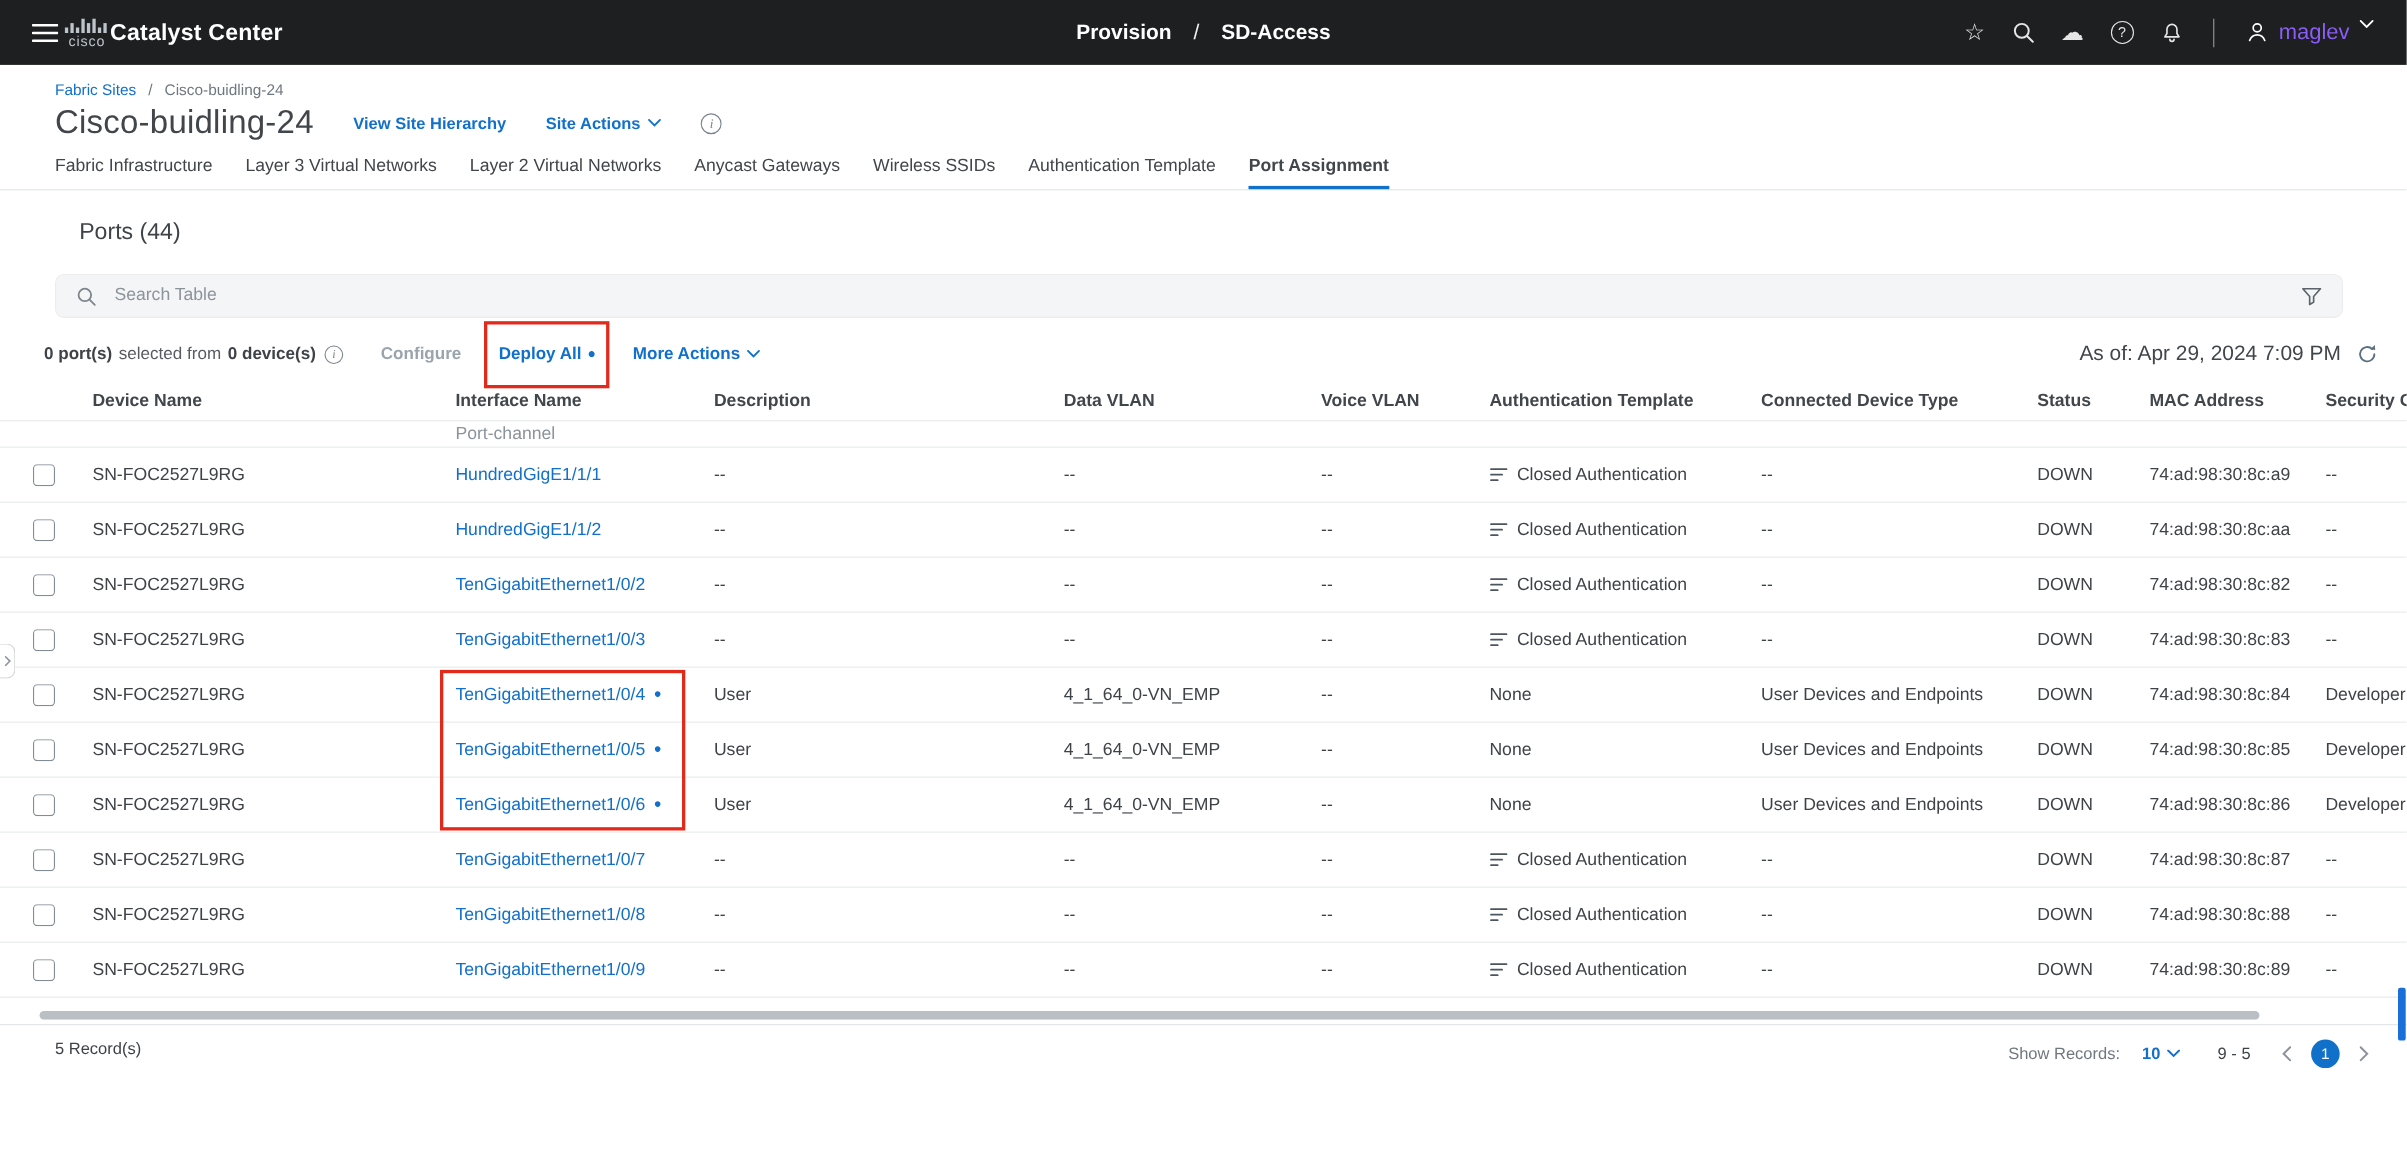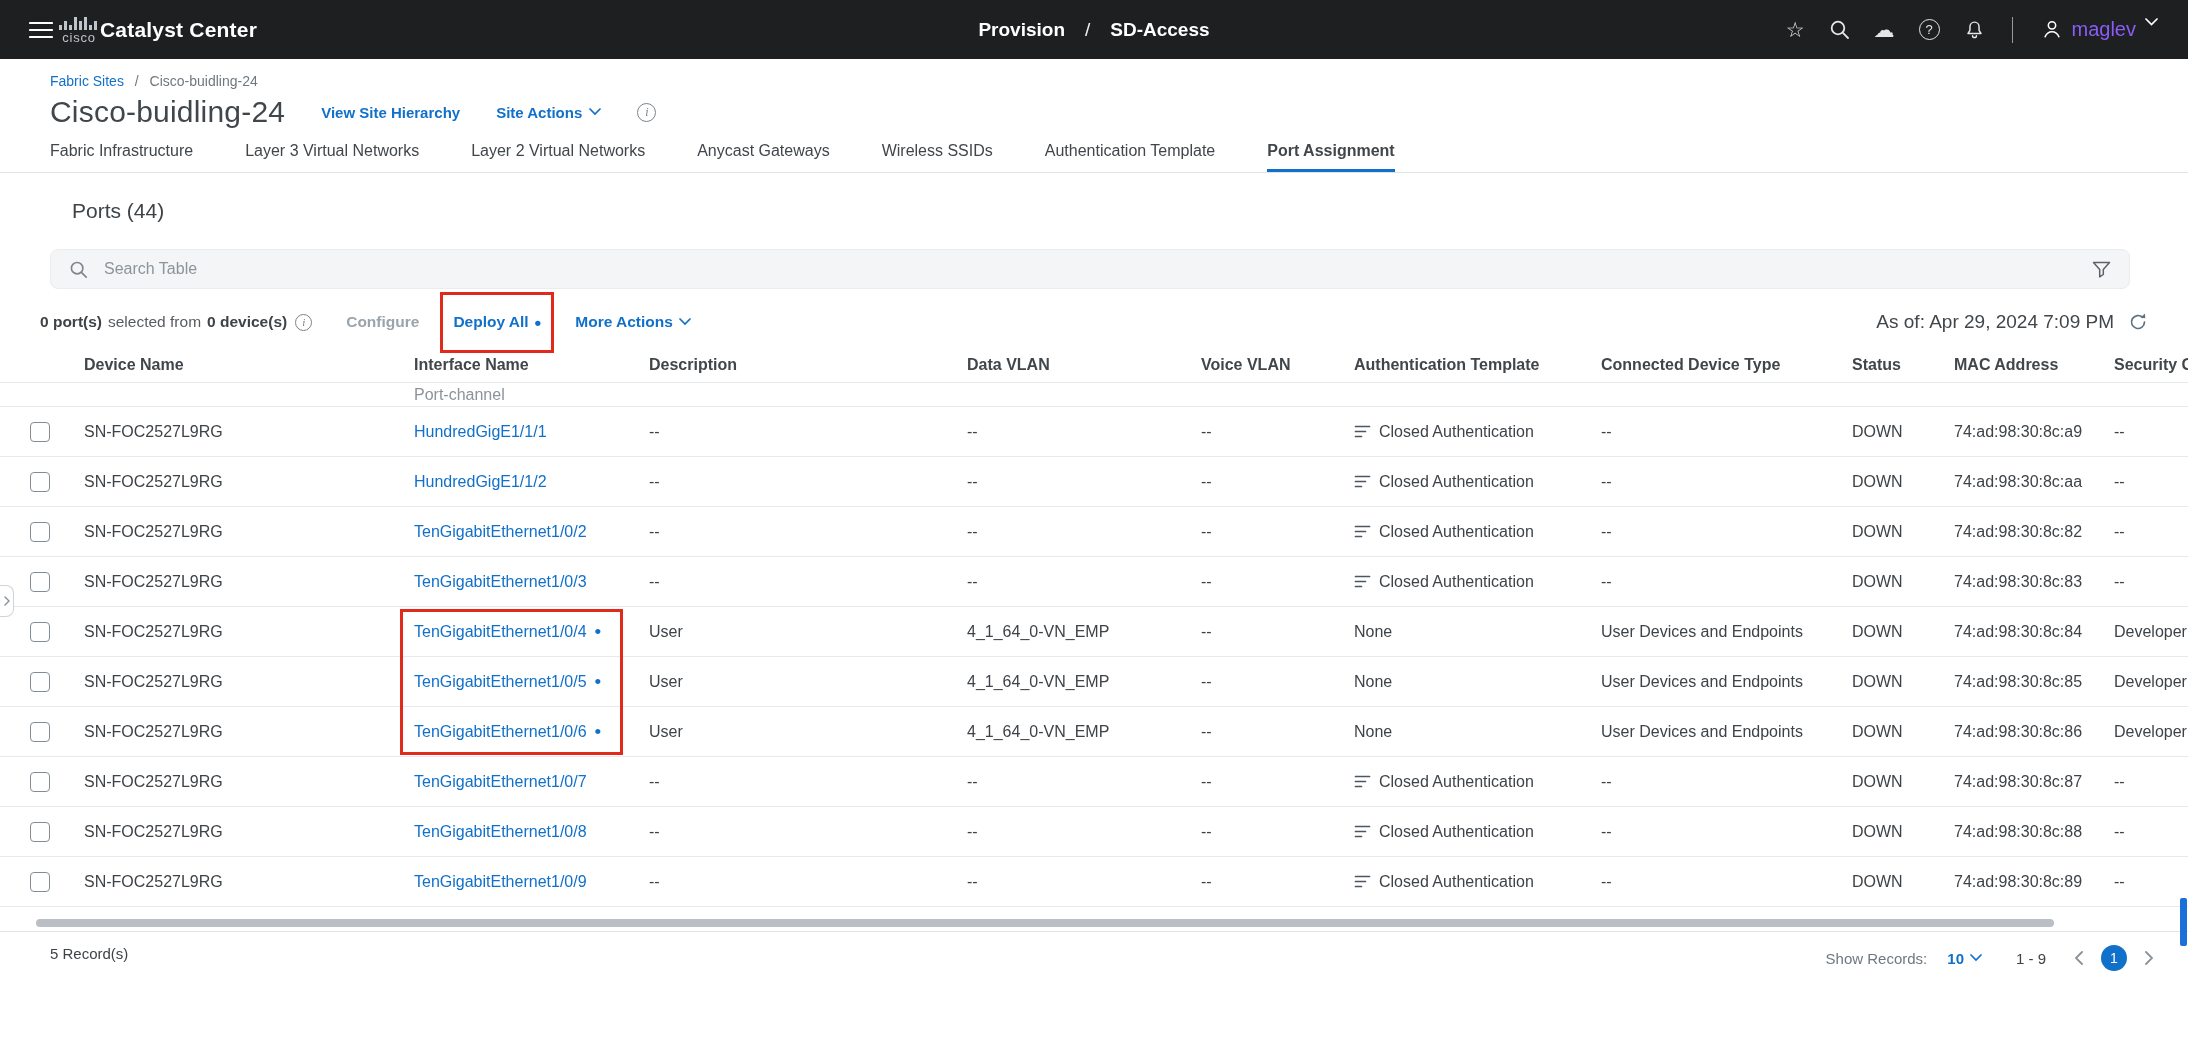--- a/index.html
+++ b/index.html
@@ -36,30 +36,30 @@
 
   
   .breadcrumb{padding:14px 0 0 50px;font-size:14px;height:30px;}
   .breadcrumb a{color:var(--blue);}
   .bc-sep{color:var(--txt2);margin:0 7px;}
   .bc-cur{color:var(--txt2);}
   .title-row{display:flex;align-items:center;padding-left:50px;height:46px;gap:36px;}
   h1{font-size:30px;font-weight:400;margin:0;color:#41464b;letter-spacing:.2px;}
   .blue-link{color:var(--blue);font-weight:600;font-size:15px;display:inline-flex;align-items:center;gap:7px;cursor:pointer;}
   .info-circle{width:19px;height:19px;border:1.5px solid #7b848c;border-radius:50%;color:#7b848c;font-size:12px;display:inline-flex;align-items:center;justify-content:center;font-family:"Liberation Serif",serif;font-style:italic;flex:0 0 auto;}
-  .tabs{display:flex;gap:52px;padding-left:50px;height:38px;align-items:flex-end;border-bottom:1px solid var(--border);}
+  .tabs{display:flex;gap:30px;padding-left:50px;height:38px;align-items:flex-end;border-bottom:1px solid var(--border);}
   .tab{font-size:16px;color:#41464b;padding-bottom:12px;cursor:pointer;white-space:nowrap;}
   .tab.active{font-weight:700;border-bottom:3px solid var(--blue);padding-bottom:9px;}
 
   
   h2.ports{margin:26px 0 0 72px;font-size:21px;font-weight:400;color:#3e4348;height:26px;}
   .searchbar{margin:24px 0 0 50px;width:2080px;height:40px;background:#f4f5f6;border:1px solid #ececee;border-radius:8px;display:flex;align-items:center;padding:0 18px;gap:14px;}
   .searchbar input{flex:1;border:0;background:transparent;outline:none;font-size:16px;color:var(--txt);font-family:inherit;}
   .searchbar input::placeholder{color:#8c949b;}
-  .toolbar{margin:18px 0 0 40px;height:30px;display:flex;align-items:center;font-size:15.5px;padding-right:40px;}
+  .toolbar{margin:18px 0 0 40px;height:30px;display:flex;align-items:center;font-size:15.5px;padding-right:26px;}
   .sel{display:inline-flex;align-items:center;gap:6px;color:#565c61;}
   .sel b{color:#3e4348;font-weight:700;}
   .info-circle.small{width:17px;height:17px;font-size:11px;margin-left:2px;cursor:pointer;}
   .action{color:var(--blue);font-weight:600;margin-left:34px;display:inline-flex;align-items:center;gap:6px;cursor:pointer;white-space:nowrap;}
   .action.disabled{color:#9aa4ad;cursor:default;}
   .mod-dot,.deploy-dot{color:var(--blue);font-size:19px;line-height:1;}
   .flex-spacer{flex:1;}
   .asof{color:#41464b;font-size:19px;margin-right:14px;white-space:nowrap;}
 
   
@@ -479,21 +479,21 @@
   <footer>
     <span>5 Record(s)</span>
     <div class="ft-right">
       <span class="sr-label">Show Records:</span>
       <button class="pgsize">
         <span>10</span>
         <svg width="12" height="8" viewBox="0 0 12 8">
             <path d="M1 1l5 5 5-5" fill="none" stroke="#1170c9" stroke-width="1.7" stroke-linecap="round"></path>
           </svg>
       </button>
-      <span class="range">1 - 9</span>
+      <span class="range">9 - 5</span>
       <button class="pg-btn">
         <svg width="9" height="14" viewBox="0 0 9 14">
             <path d="M8 1L2 7l6 6" fill="none" stroke="#8a939b" stroke-width="1.8" stroke-linecap="round"></path>
           </svg>
       </button>
       <button class="pg-circle">1</button>
       <button class="pg-btn">
         <svg width="9" height="14" viewBox="0 0 9 14">
             <path d="M1 1l6 6-6 6" fill="none" stroke="#8a939b" stroke-width="1.8" stroke-linecap="round"></path>
           </svg>

